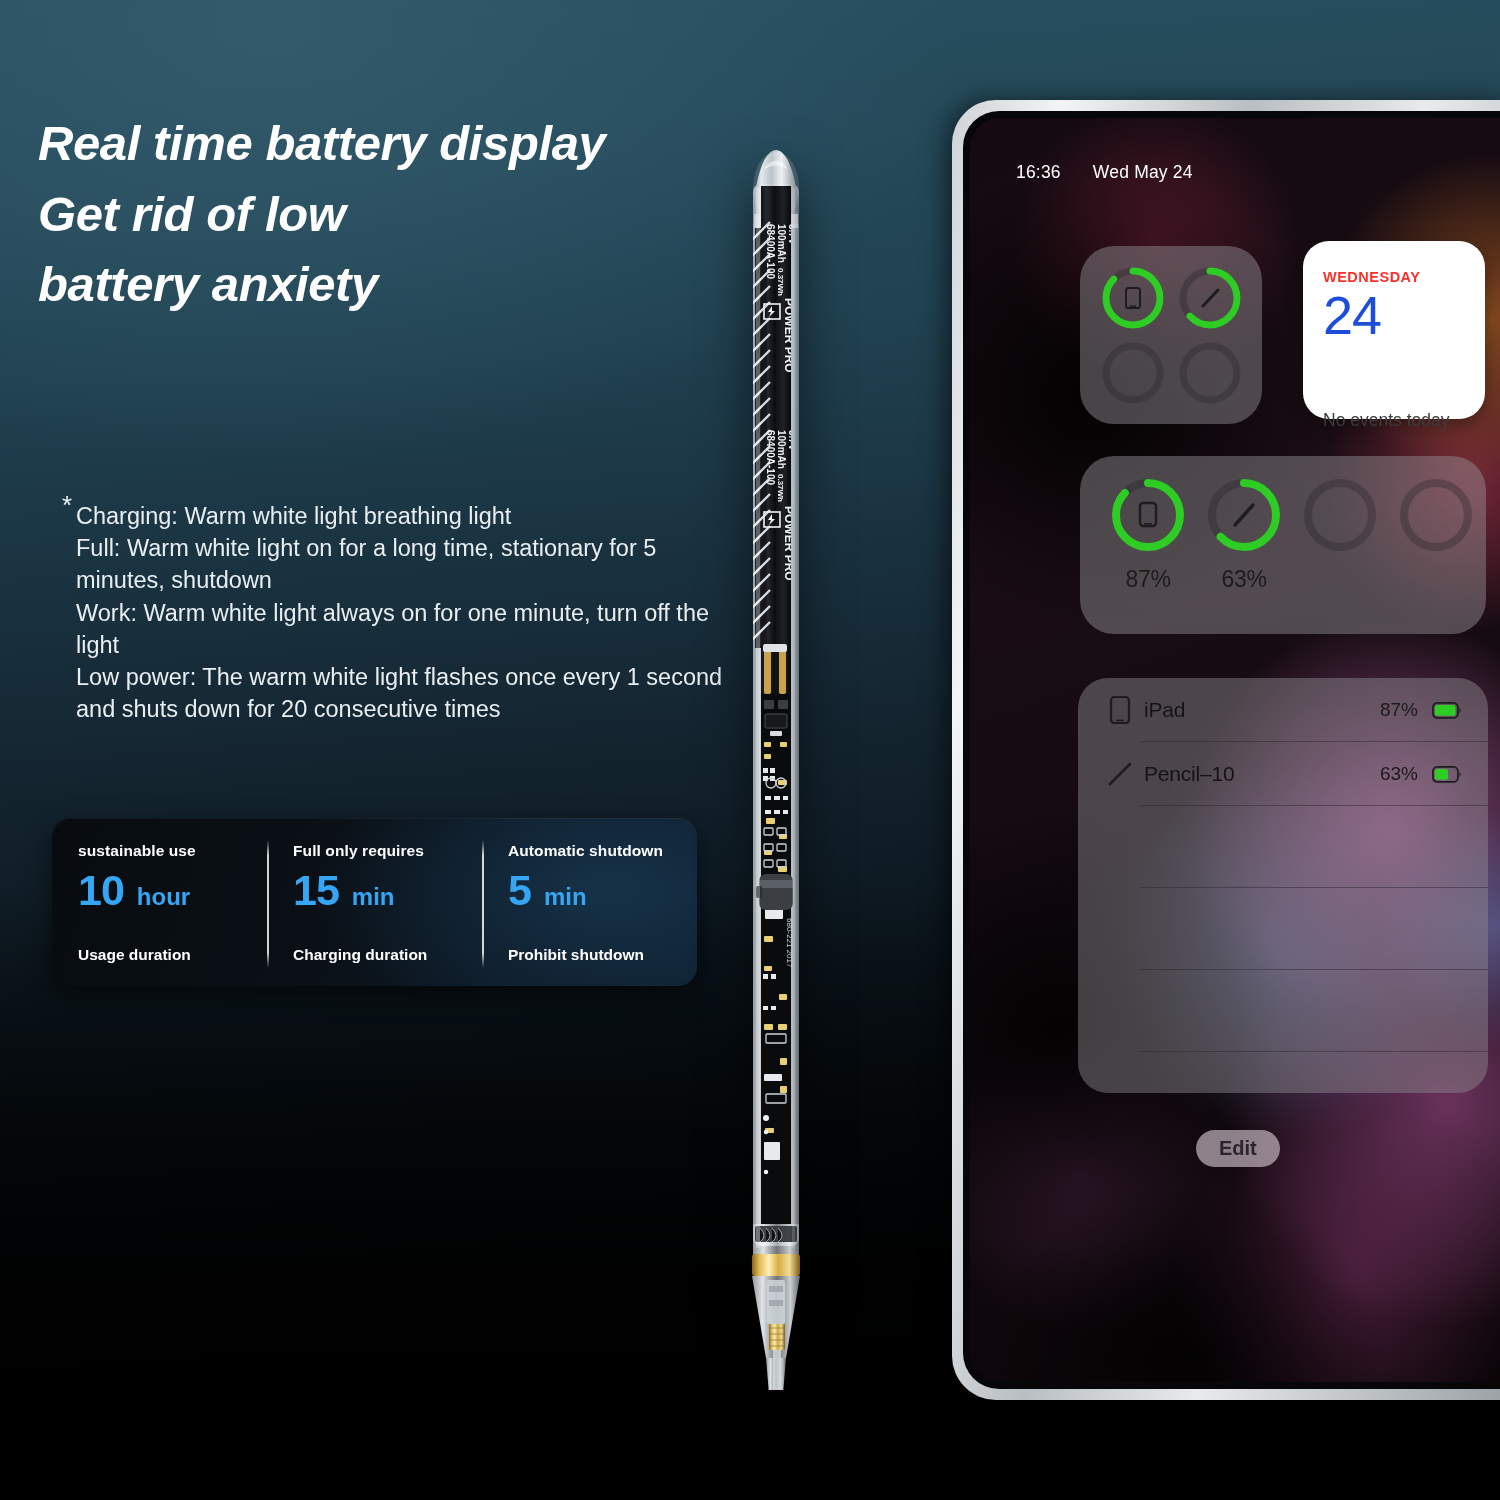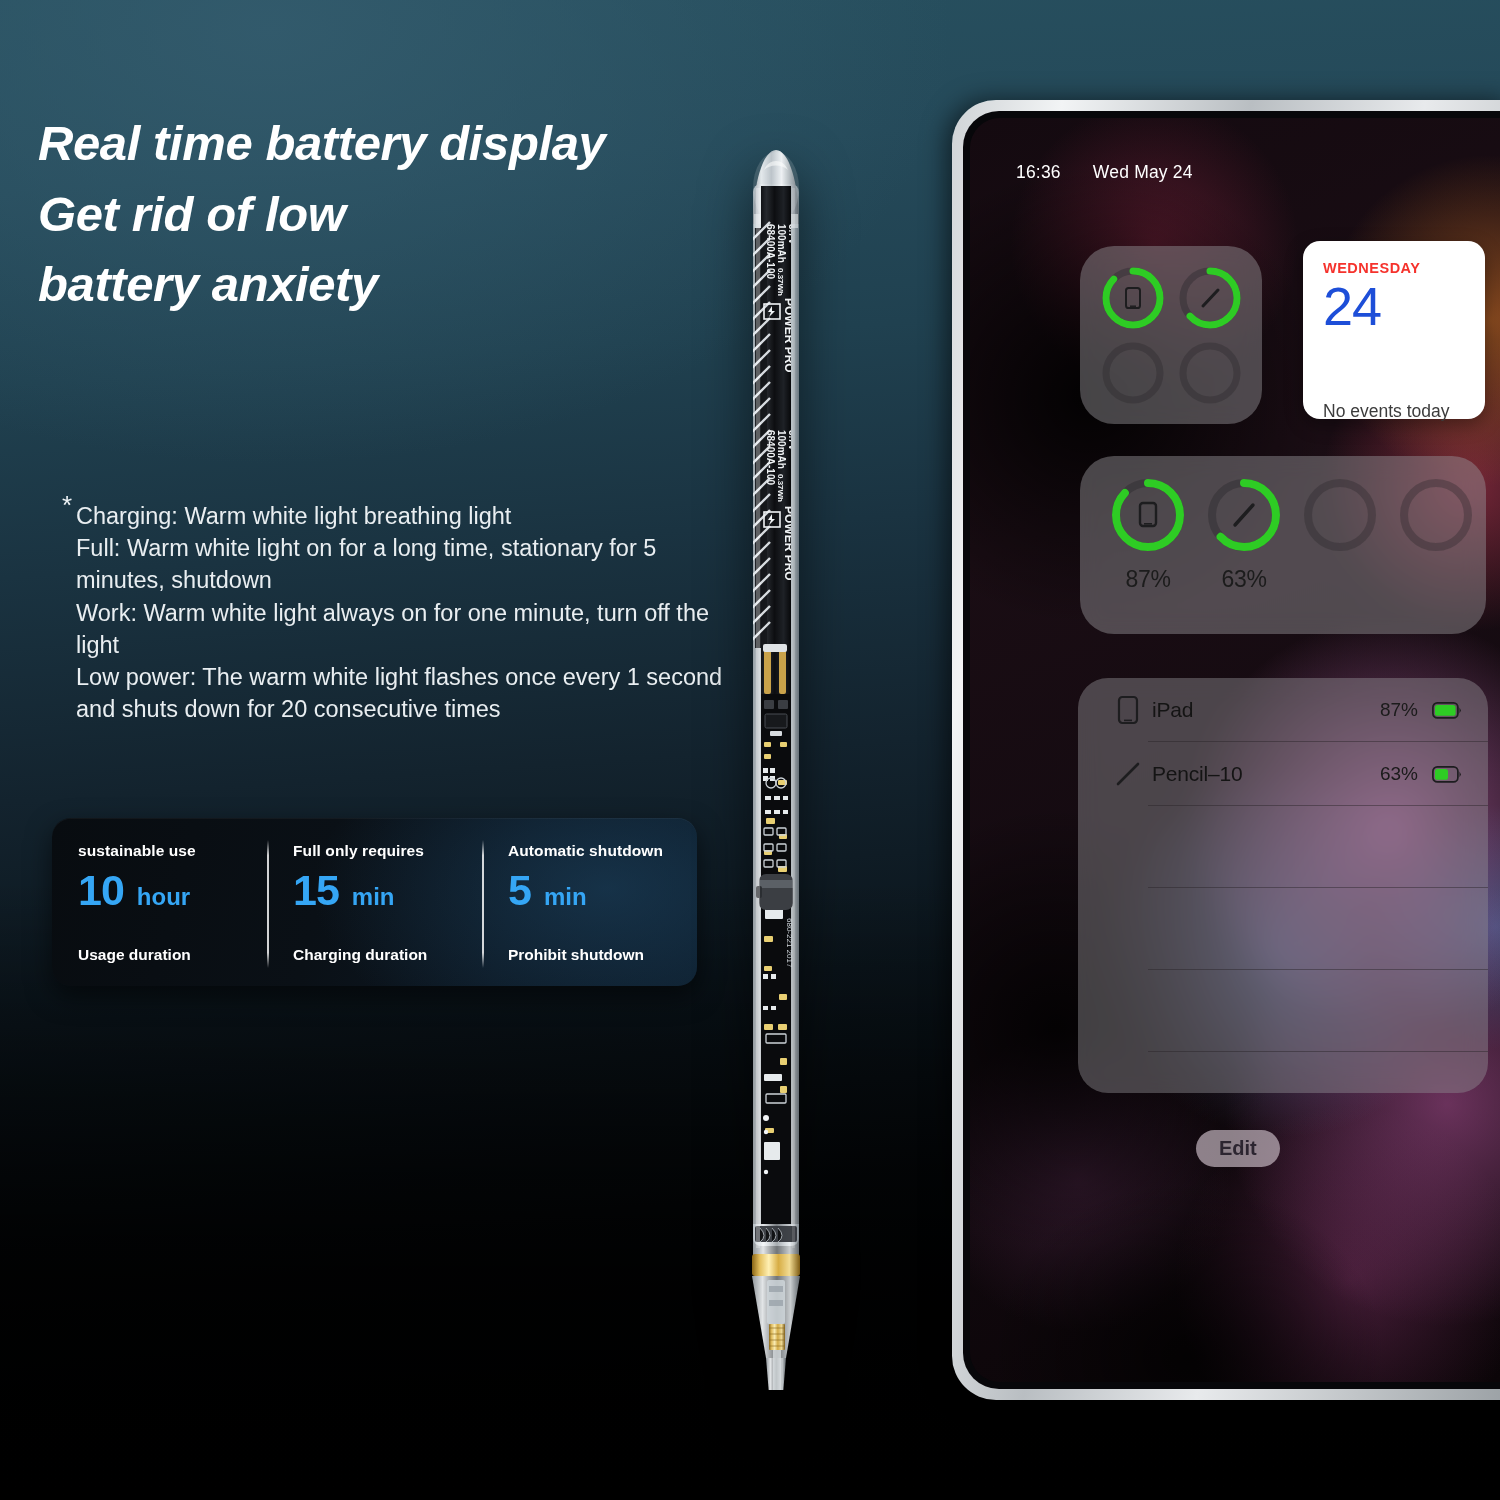--- a/index.html
+++ b/index.html
@@ -186,24 +186,24 @@
   .rings4{
     position:absolute; inset:0;
     display:grid; grid-template-columns:1fr 1fr; grid-template-rows:1fr 1fr;
     padding:14px;
   }
   .ring-cell{ position:relative; display:flex; align-items:center; justify-content:center; }
 
   .w-cal{
     position:absolute; left:333px; top:123px;
     width:182px; height:178px;
-    border-radius:17px;
+    border-radius:26px;
     background:#ffffff;
     z-index:3;
-    padding:19px 20px 0 20px;
+    padding:28px 20px 0 20px;
     box-shadow:0 6px 18px rgba(0,0,0,.35);
   }
   .cal-dow{ color:#f5322c; font-size:14.5px; font-weight:700; letter-spacing:.5px; }
   .cal-num{ color:#1d4ed8; font-size:54px; font-weight:400; line-height:1.05; margin-top:2px; letter-spacing:-1px;}
   .cal-evt{ color:#3c3c3c; font-size:17.5px; font-weight:400; margin-top:66px; }
 
   .w-wide{
     position:absolute; left:110px; top:338px;
     width:406px; height:178px;
     border-radius:34px;
@@ -221,21 +221,20 @@
   }
 
   .w-list{
     position:absolute; left:108px; top:560px;
     width:410px; height:415px;
     border-radius:30px;
     background:rgba(146,144,148,.44);
     backdrop-filter:blur(12px);
     z-index:3;
     overflow:hidden;
-    padding-left:8px;
   }
   .list-row{
     position:relative;
     height:64px;
     display:flex; align-items:center;
     padding-left:22px;
   }
   .list-row .sep{
     position:absolute; left:62px; right:0; bottom:0; height:1px;
     background:rgba(40,36,40,.45);

